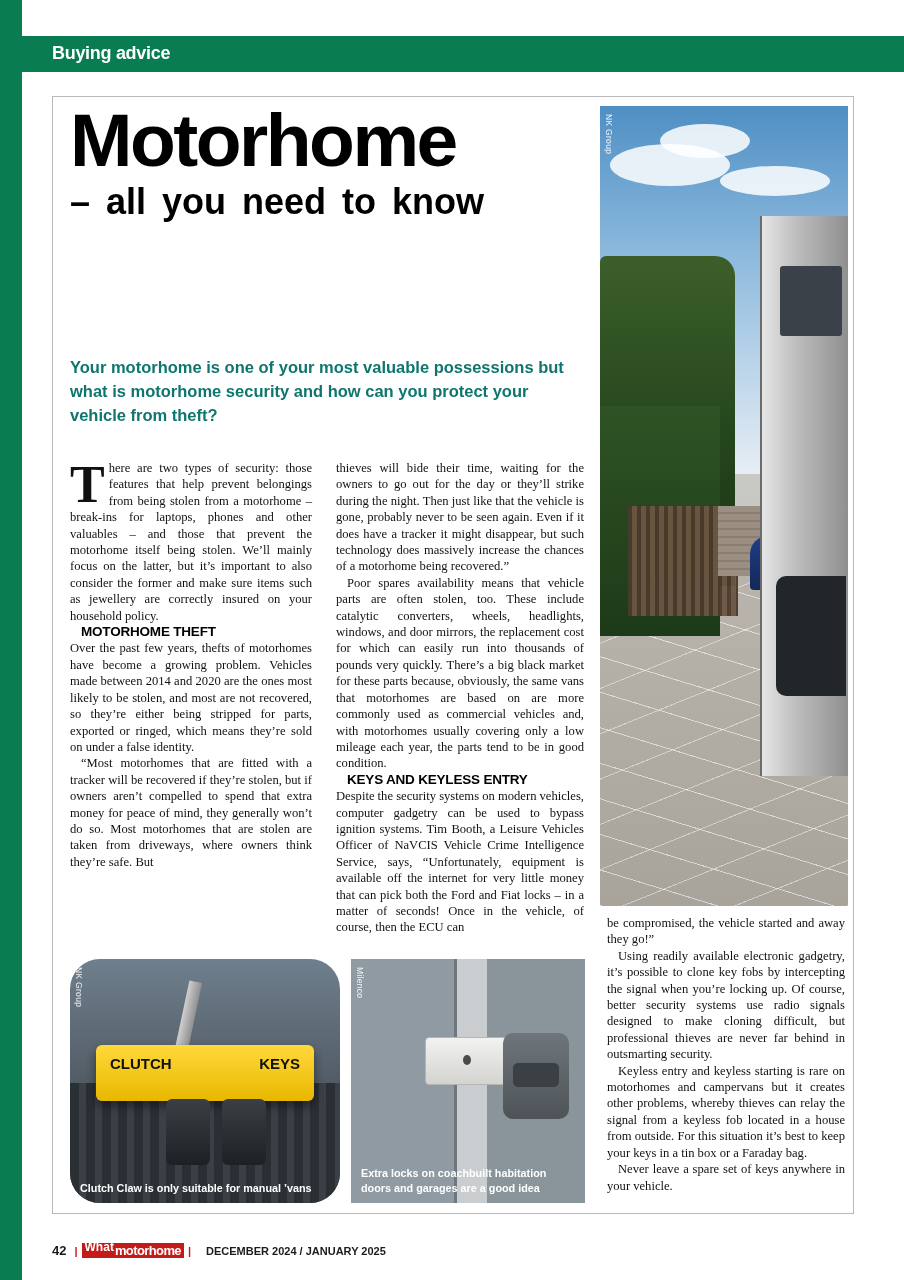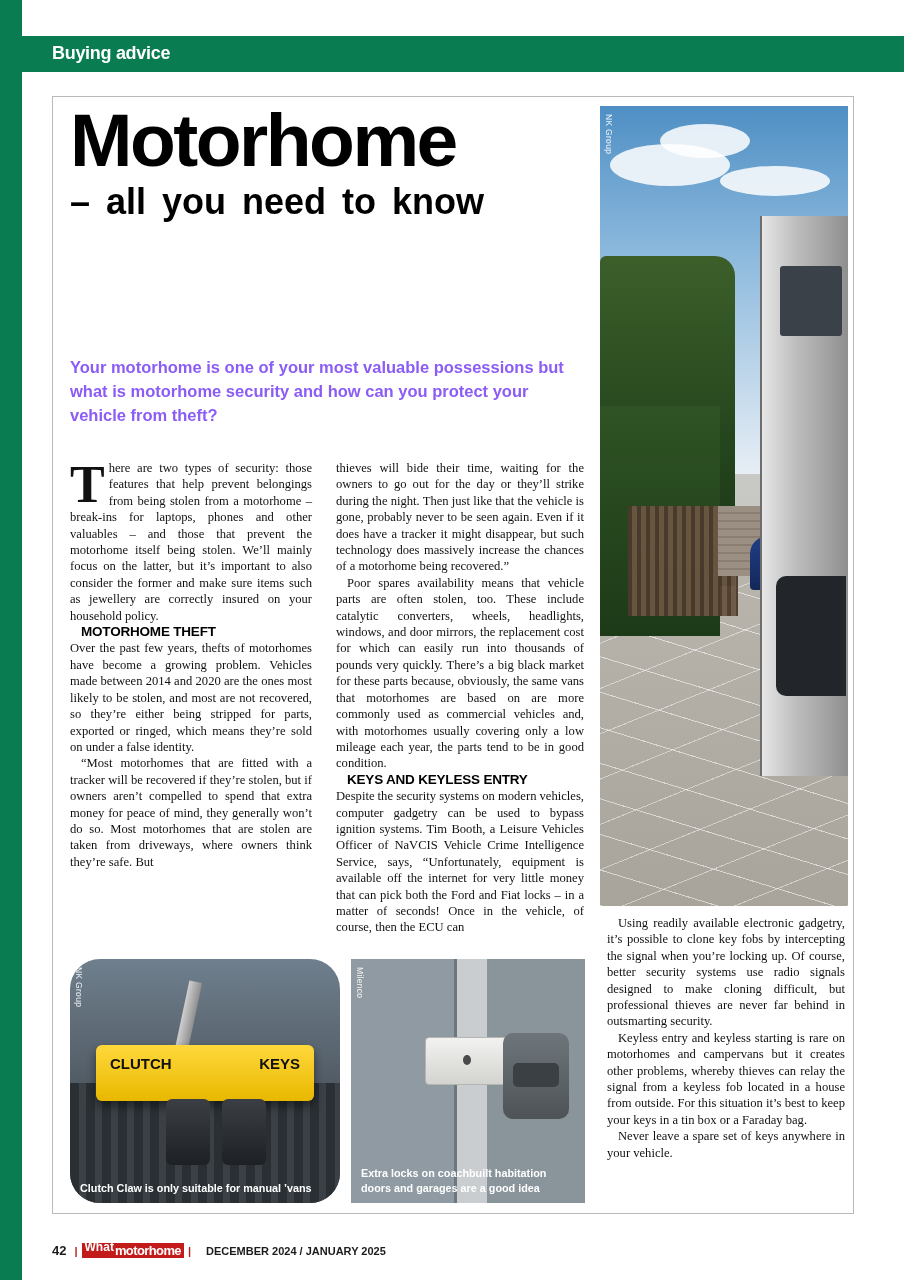--- a/index.html
+++ b/index.html
@@ -81,21 +81,21 @@
   }
 
   .standfirst {
     position: absolute;
     left: 70px; top: 355px;
     width: 500px;
     font-family: "Liberation Sans", sans-serif;
     font-weight: bold;
     font-size: 16.5px;
     line-height: 24px;
-    color: #8b5cf6;
+    color: #0f766e;
   }
 
   
   .col {
     position: absolute;
     font-size: 12.6px;
     line-height: 16.4px;
     text-align: justify;
     color: #111;
   }
@@ -355,20 +355,21 @@
     <p class="first">Over the past few years, thefts of motorhomes have become a growing problem. Vehicles made between 2014 and 2020 are the ones most likely to be stolen, and most are not recovered, so they’re either being stripped for parts, exported or ringed, which means they’re sold on under a false identity.</p>
     <p>“Most motorhomes that are fitted with a tracker will be recovered if they’re stolen, but if owners aren’t compelled to spend that extra money for peace of mind, they generally won’t do so. Most motorhomes that are stolen are taken from driveways, where owners think they’re safe. But</p>
   </div>
 <div class="col" id="col2">
     <p class="first">thieves will bide their time, waiting for the owners to go out for the day or they’ll strike during the night. Then just like that the vehicle is gone, probably never to be seen again. Even if it does have a tracker it might disappear, but such technology does massively increase the chances of a motorhome being recovered.”</p>
     <p>Poor spares availability means that vehicle parts are often stolen, too. These include catalytic converters, wheels, headlights, windows, and door mirrors, the replacement cost for which can easily run into thousands of pounds very quickly. There’s a big black market for these parts because, obviously, the same vans that motorhomes are based on are more commonly used as commercial vehicles and, with motorhomes usually covering only a low mileage each year, the parts tend to be in good condition.</p>
     <p class="subhead">KEYS AND KEYLESS ENTRY</p>
     <p class="first">Despite the security systems on modern vehicles, computer gadgetry can be used to bypass ignition systems. Tim Booth, a Leisure Vehicles Officer of NaVCIS Vehicle Crime Intelligence Service, says, “Unfortunately, equipment is available off the internet for very little money that can pick both the Ford and Fiat locks – in a matter of seconds! Once in the vehicle, of course, then the ECU can</p>
   </div>
 <div class="col" id="col3">
+    <p class="first">be compromised, the vehicle started and away they go!”</p>
     <p>Using readily available electronic gadgetry, it’s possible to clone key fobs by intercepting the signal when you’re locking up. Of course, better security systems use radio signals designed to make cloning difficult, but professional thieves are never far behind in outsmarting security.</p>
     <p>Keyless entry and keyless starting is rare on motorhomes and campervans but it creates other problems, whereby thieves can relay the signal from a keyless fob located in a house from outside. For this situation it’s best to keep your keys in a tin box or a Faraday bag.</p>
     <p>Never leave a spare set of keys anywhere in your vehicle.</p>
   </div>
 
 <div class="photo-a">
   <div class="mat"></div>
   <div class="bar"></div>
   <div class="claw"></div>
   <div class="claw-text">

